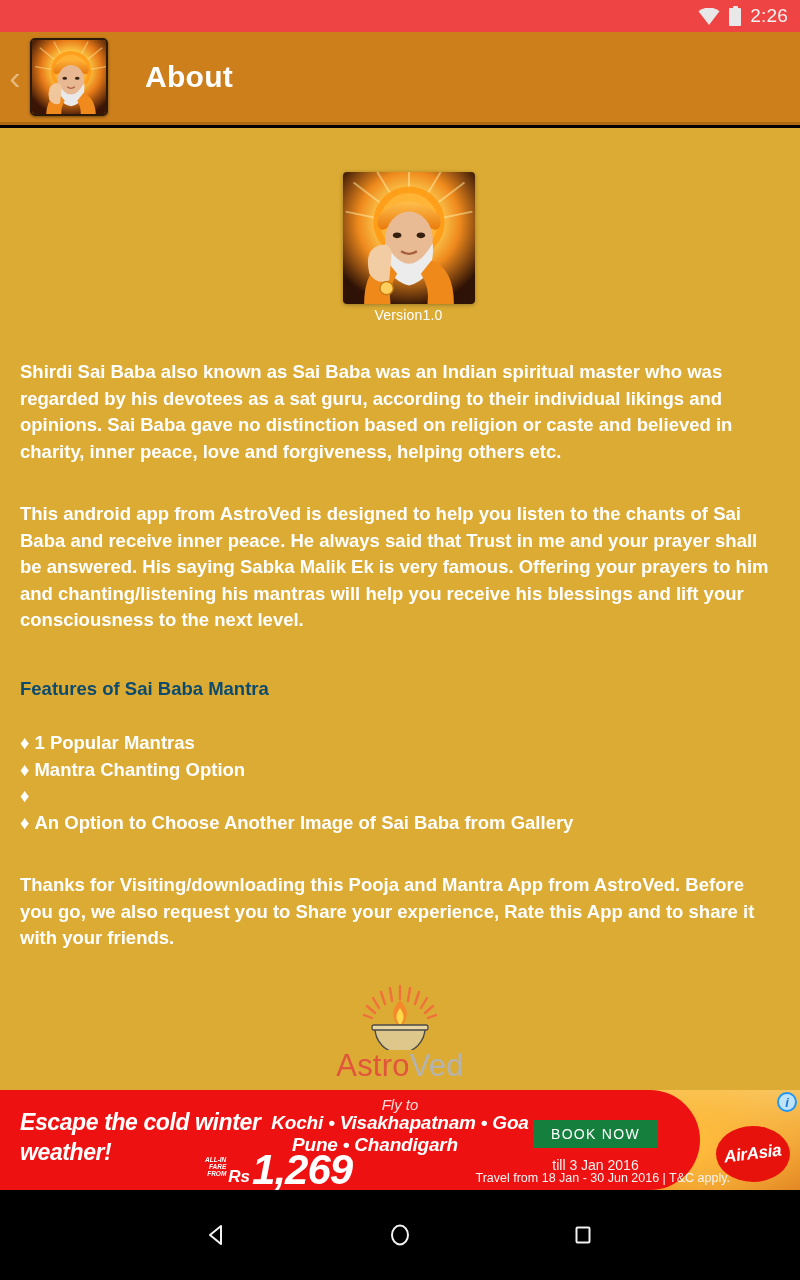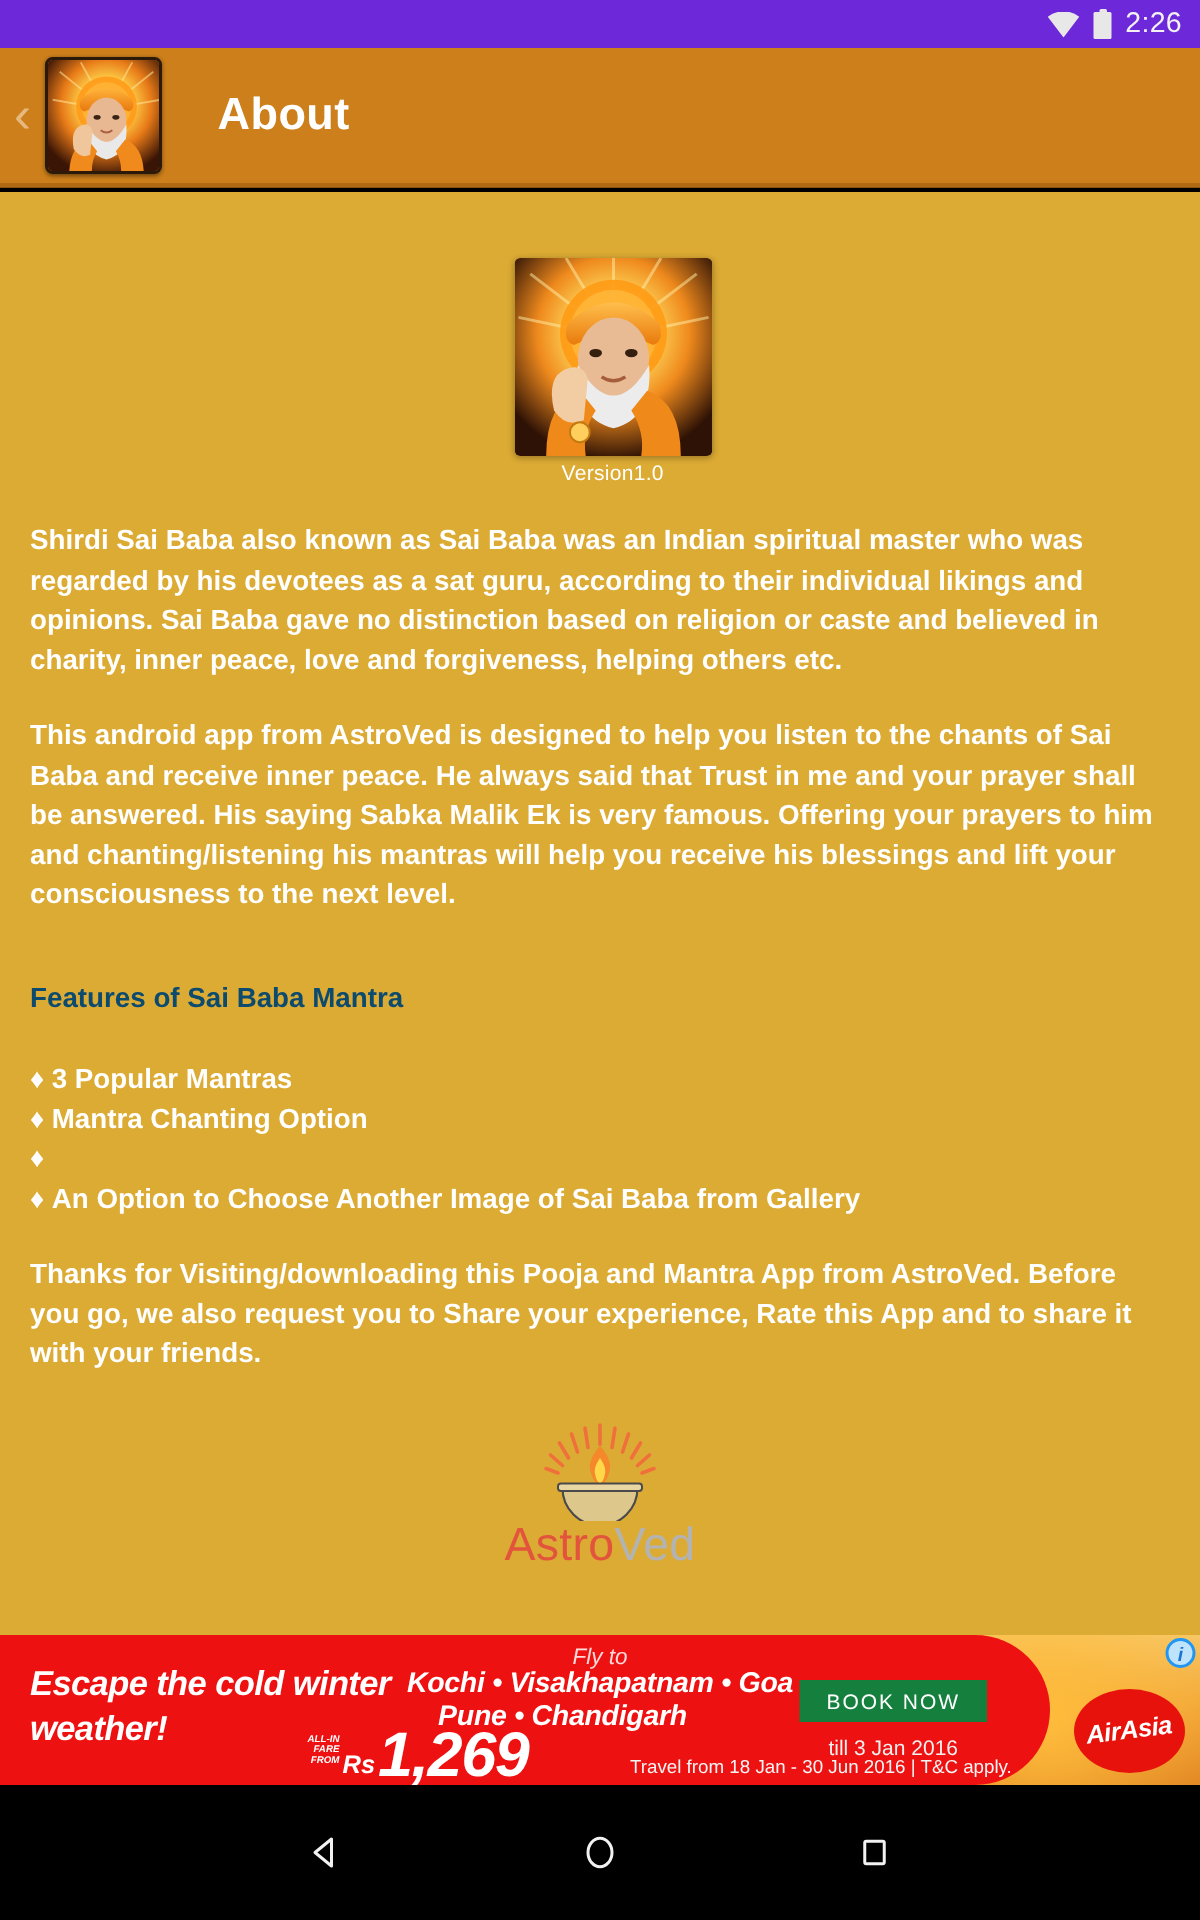--- a/index.html
+++ b/index.html
@@ -7,21 +7,21 @@
     width:800px; height:1280px;
     background:#000;
     font-family:"Liberation Sans", sans-serif;
     overflow:hidden;
   }
   #screen { position:relative; width:800px; height:1280px; background:#000; }
 
   
   .statusbar {
     position:absolute; top:0; left:0; width:800px; height:32px;
-    background:#6d28d9; display:flex; align-items:center; justify-content:flex-end;
+    background:#ef4444; display:flex; align-items:center; justify-content:flex-end;
     padding-right:12px; gap:9px;
   }
   .wifi-icon { width:22px; height:17px; position:relative; }
   .wifi-icon svg { display:block; }
   .battery-icon { width:12px; height:20px; position:relative; }
   .battery-body {
     position:absolute; bottom:0; left:0; width:12px; height:18px;
     background:#e8e8e8; border-radius:1px;
   }
   .battery-cap {
@@ -62,21 +62,21 @@
     width:132px; height:132px; margin:0 auto; border-radius:4px;
     overflow:hidden; box-shadow:0 1px 4px rgba(0,0,0,.3);
   }
   .version {
     margin-top:3px; color:#ffffff; font-size:14px; letter-spacing:.2px;
   }
 
   .body-text { padding:0 20px; }
   p.para {
     color:#ffffff; font-size:18.5px; font-weight:bold;
-    line-height:26.5px; margin-top:24px;
+    line-height:26.5px; margin-top:36px;
   }
   .sec-head {
     color:#0c4a6e; font-size:18.5px; font-weight:bold;
     line-height:26.5px; margin-top:42px;
   }
   ul.features { list-style:none; margin-top:28px; }
   ul.features li {
     color:#ffffff; font-size:18.5px; font-weight:bold;
     line-height:26.5px; display:flex; gap:5px;
   }
@@ -155,21 +155,21 @@
   .ad-booknow {
     position:absolute; top:30px; left:533px; width:125px; height:28px;
     background:#15803d; color:#fff; font-size:14px; letter-spacing:1.3px;
     display:flex; align-items:center; justify-content:center;
   }
   .ad-till {
     position:absolute; top:67px; left:533px; width:125px; text-align:center;
     color:#f0f0f0; font-size:14px;
   }
   .ad-travel {
-    position:absolute; top:81px; left:420px; width:310px; text-align:left;
+    position:absolute; top:81px; left:420px; width:310px; text-align:right;
     color:#f5f5f5; font-size:12.5px;
   }
   .ad-airasia {
     position:absolute; top:36px; left:716px; width:74px; height:56px;
     border-radius:50%; background:#e8120c;
     display:flex; align-items:center; justify-content:center;
   }
   .ad-airasia span {
     color:#fff; font-size:17px; font-style:italic; font-weight:bold;
     transform:rotate(-7deg); letter-spacing:-.3px;
@@ -294,21 +294,21 @@
 
     <div class="body-text">
       <p class="para">Shirdi Sai Baba also known as Sai Baba was an Indian spiritual master who was regarded by his devotees as a sat guru, according to their individual likings and opinions. Sai Baba gave no distinction based on religion or caste and believed in charity, inner peace, love and forgiveness, helping others etc.</p>
       <p class="para">This android app from AstroVed is designed to help you listen to the chants of Sai Baba and receive inner peace. He always said that Trust in me and your prayer shall be answered. His saying Sabka Malik Ek is very famous. Offering your prayers to him and chanting/listening his mantras will help you receive his blessings and lift your consciousness to the next level.</p>
 
       <div class="sec-head">Features of Sai Baba Mantra</div>
 
       <ul class="features">
         <li>
           <span class="bullet">♦</span>
-          <span>3 Popular Mantras</span>
+          <span>1 Popular Mantras</span>
         </li>
         <li>
           <span class="bullet">♦</span>
           <span>Mantra Chanting Option</span>
         </li>
         <li>
           <span class="bullet">♦</span>
         </li>
         <li>
           <span class="bullet">♦</span>

